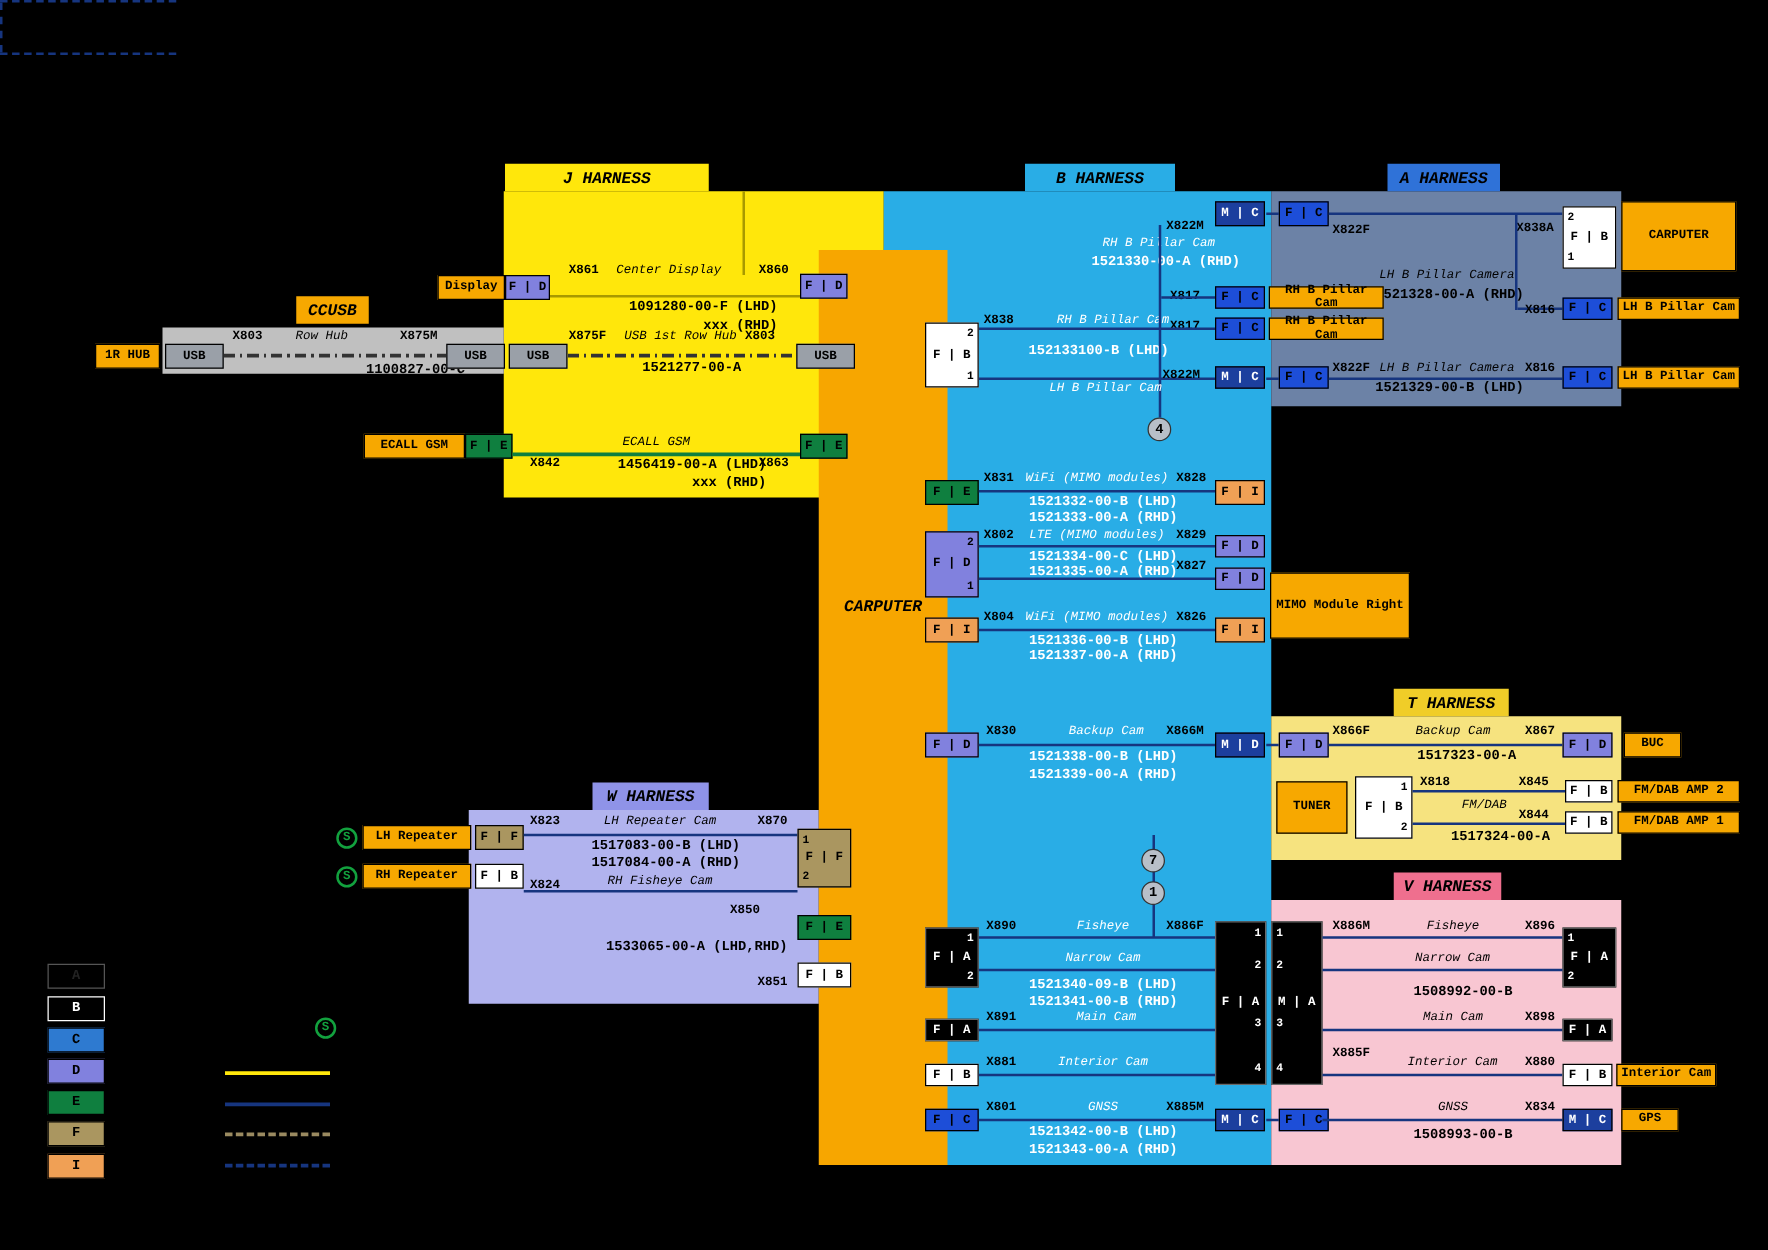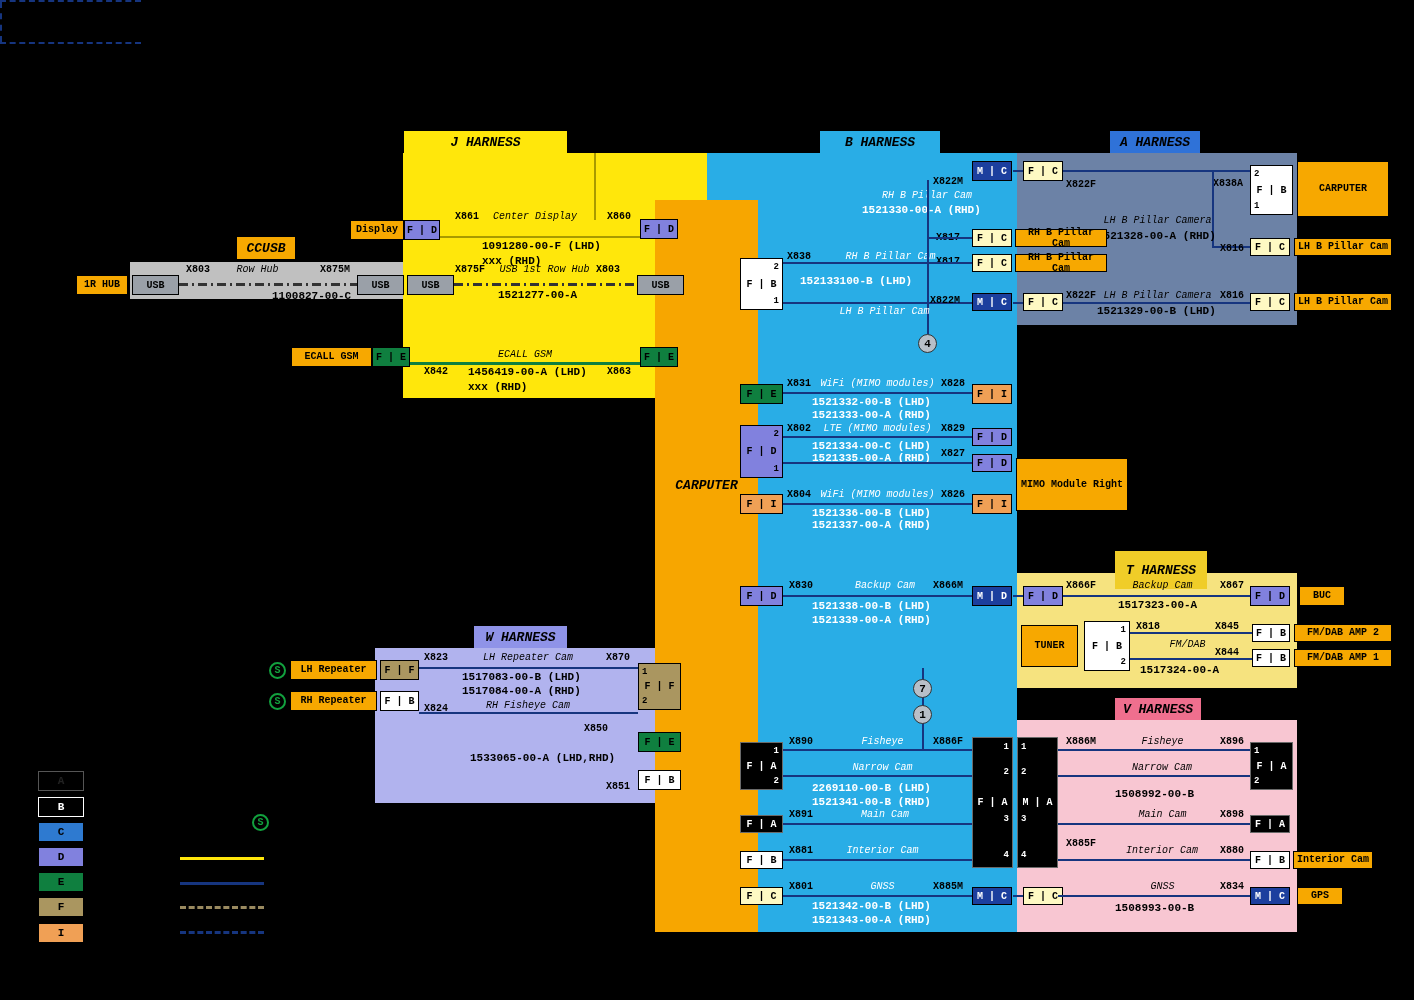--- a/index.html
+++ b/index.html
@@ -6,27 +6,27 @@
   html,body { background:#000; }
   #stage { position:relative; width:1414px; height:1000px; background:#000; overflow:hidden;
            font-family:"Liberation Mono","DejaVu Sans Mono",monospace; color:#000; }
   .region,.hl,.vl,.xl,.desc,.part,.htitle,.chip,.chip2,.dev,.circ,.scirc,.lg,.lbl,.sample { position:absolute; }
   .chip,.chip2,.dev,.lg { display:flex; align-items:center; justify-content:center; border:1px solid #000; font-weight:700; }
   .chip,.chip2 { font-size:10px; white-space:nowrap; }
   .dev { background:#f7a800; font-size:10px; text-align:center; line-height:1.15; padding:1px; }
   .htitle { display:flex; align-items:center; justify-content:center; font-size:13px; font-weight:700; font-style:italic; }
   .xl { font-size:10px; font-weight:700; white-space:nowrap; }
   .desc { font-size:10px; font-style:italic; text-align:center; white-space:nowrap; }
-  .part { font-size:11px; font-weight:700; text-align:left; white-space:nowrap; }
+  .part { font-size:11px; font-weight:700; text-align:right; white-space:nowrap; }
   .w { color:#fff; }
   .hl { height:2px; background:#16357f; }
   .vl { width:2px; background:#16357f; }
   .jline { background:#a89a00; }
   .gline { background:#0f7f3f; }
-  .fd { background:#8181de; } .fe { background:#0f7f3f; } .fc { background:#fef9c3; }
+  .fd { background:#8181de; } .fe { background:#0f7f3f; } .fc { background:#1d4ed8; }
   .fb { background:#fff; }    .fi { background:#f0a055; } .ff { background:#aa9660; }
   .usb { background:#9aa0a8; }
   .dark { background:#1c3f9e; color:#fff; }
   .blk { background:#000; color:#fff; border-color:#6a6a6a; }
   .port { position:absolute; font-size:9px; font-weight:700; color:inherit; }
   .circ { width:19px; height:19px; border-radius:50%; background:#b8bfc8; border:1px solid #333;
           display:flex; align-items:center; justify-content:center; font-size:11px; font-weight:700; color:#000; }
   .scirc { width:17px; height:17px; border-radius:50%; border:2px solid #12a13e; color:#12a13e; background:transparent;
            display:flex; align-items:center; justify-content:center; font-size:10px; font-weight:700; }
   .lg { width:46px; height:20px; font-size:11px; }
@@ -46,21 +46,21 @@
   <div class="region" style="left:1017px;top:573px;width:280px;height:115px;background:#f6e37f"></div>
   <div class="region" style="left:1017px;top:720px;width:280px;height:212px;background:#f8c6d2"></div>
   <div class="region" style="left:375px;top:648px;width:280px;height:155px;background:#b1b3ee"></div>
   <div class="region" style="left:130px;top:262px;width:273px;height:37px;background:#c0c0c0"></div>
   <div class="region" style="left:655px;top:200px;width:103px;height:732px;background:#f7a600"></div>
   <div class="lbl" style="left:659px;top:478px;width:95px;text-align:center">CARPUTER</div>
 
   <div class="htitle" style="left:404px;top:131px;width:163px;height:22px;background:#ffe70b">J HARNESS</div>
   <div class="htitle" style="left:820px;top:131px;width:120px;height:22px;background:#29ade6">B HARNESS</div>
   <div class="htitle" style="left:1110px;top:131px;width:90px;height:22px;background:#2f72d8">A HARNESS</div>
-  <div class="htitle" style="left:1115px;top:551px;width:92px;height:38px;background:#f0cd28">T HARNESS</div>
+  <div class="htitle" style="left:1115px;top:551px;width:92px;height:22px;background:#f0cd28">T HARNESS</div>
   <div class="htitle" style="left:1115px;top:698px;width:86px;height:22px;background:#ef6f8e">V HARNESS</div>
   <div class="htitle" style="left:474px;top:626px;width:93px;height:22px;background:#8f93e8">W HARNESS</div>
   <div class="htitle" style="left:237px;top:237px;width:58px;height:22px;background:#f7a800">CCUSB</div>
 
   <div class="vl jline" style="left:594px;top:153px;height:67px"></div>
   <div class="dev" style="left:350px;top:220px;width:54px;height:20px">Display</div>
   <div class="chip fd" style="left:404px;top:220px;width:36px;height:20px">F | D</div>
   <div class="hl jline" style="left:440px;top:236px;width:200px"></div>
   <div class="xl" style="left:455px;top:211px">X861</div>
   <div class="desc" style="left:490px;top:211px;width:90px">Center Display</div>
@@ -231,21 +231,21 @@
     <span>F | A</span>
     <span class="port" style="right:3px;top:3px">1</span>
     <span class="port" style="right:3px;bottom:3px">2</span>
   </div>
   <div class="xl" style="left:789px;top:736px">X890</div>
   <div class="hl" style="left:783px;top:749px;width:189px"></div>
   <div class="desc w" style="left:840px;top:736px;width:85px">Fisheye</div>
   <div class="xl" style="left:933px;top:736px">X886F</div>
   <div class="hl" style="left:783px;top:775px;width:189px"></div>
   <div class="desc w" style="left:830px;top:762px;width:105px">Narrow Cam</div>
-  <div class="part w" style="left:812px;top:782px;width:130px">2269110-00-B (LHD)</div>
+  <div class="part w" style="left:812px;top:782px;width:130px">1521340-09-B (LHD)</div>
   <div class="part w" style="left:812px;top:796px;width:130px">1521341-00-B (RHD)</div>
 
   <div class="chip2 blk" style="left:972px;top:737px;width:41px;height:131px">
     <span>F | A</span>
     <span class="port" style="right:3px;top:4px">1</span>
     <span class="port" style="right:3px;top:29px">2</span>
     <span class="port" style="right:3px;top:76px">3</span>
     <span class="port" style="right:3px;top:112px">4</span>
   </div>
   <div class="chip2 blk" style="left:1017px;top:737px;width:41px;height:131px">

